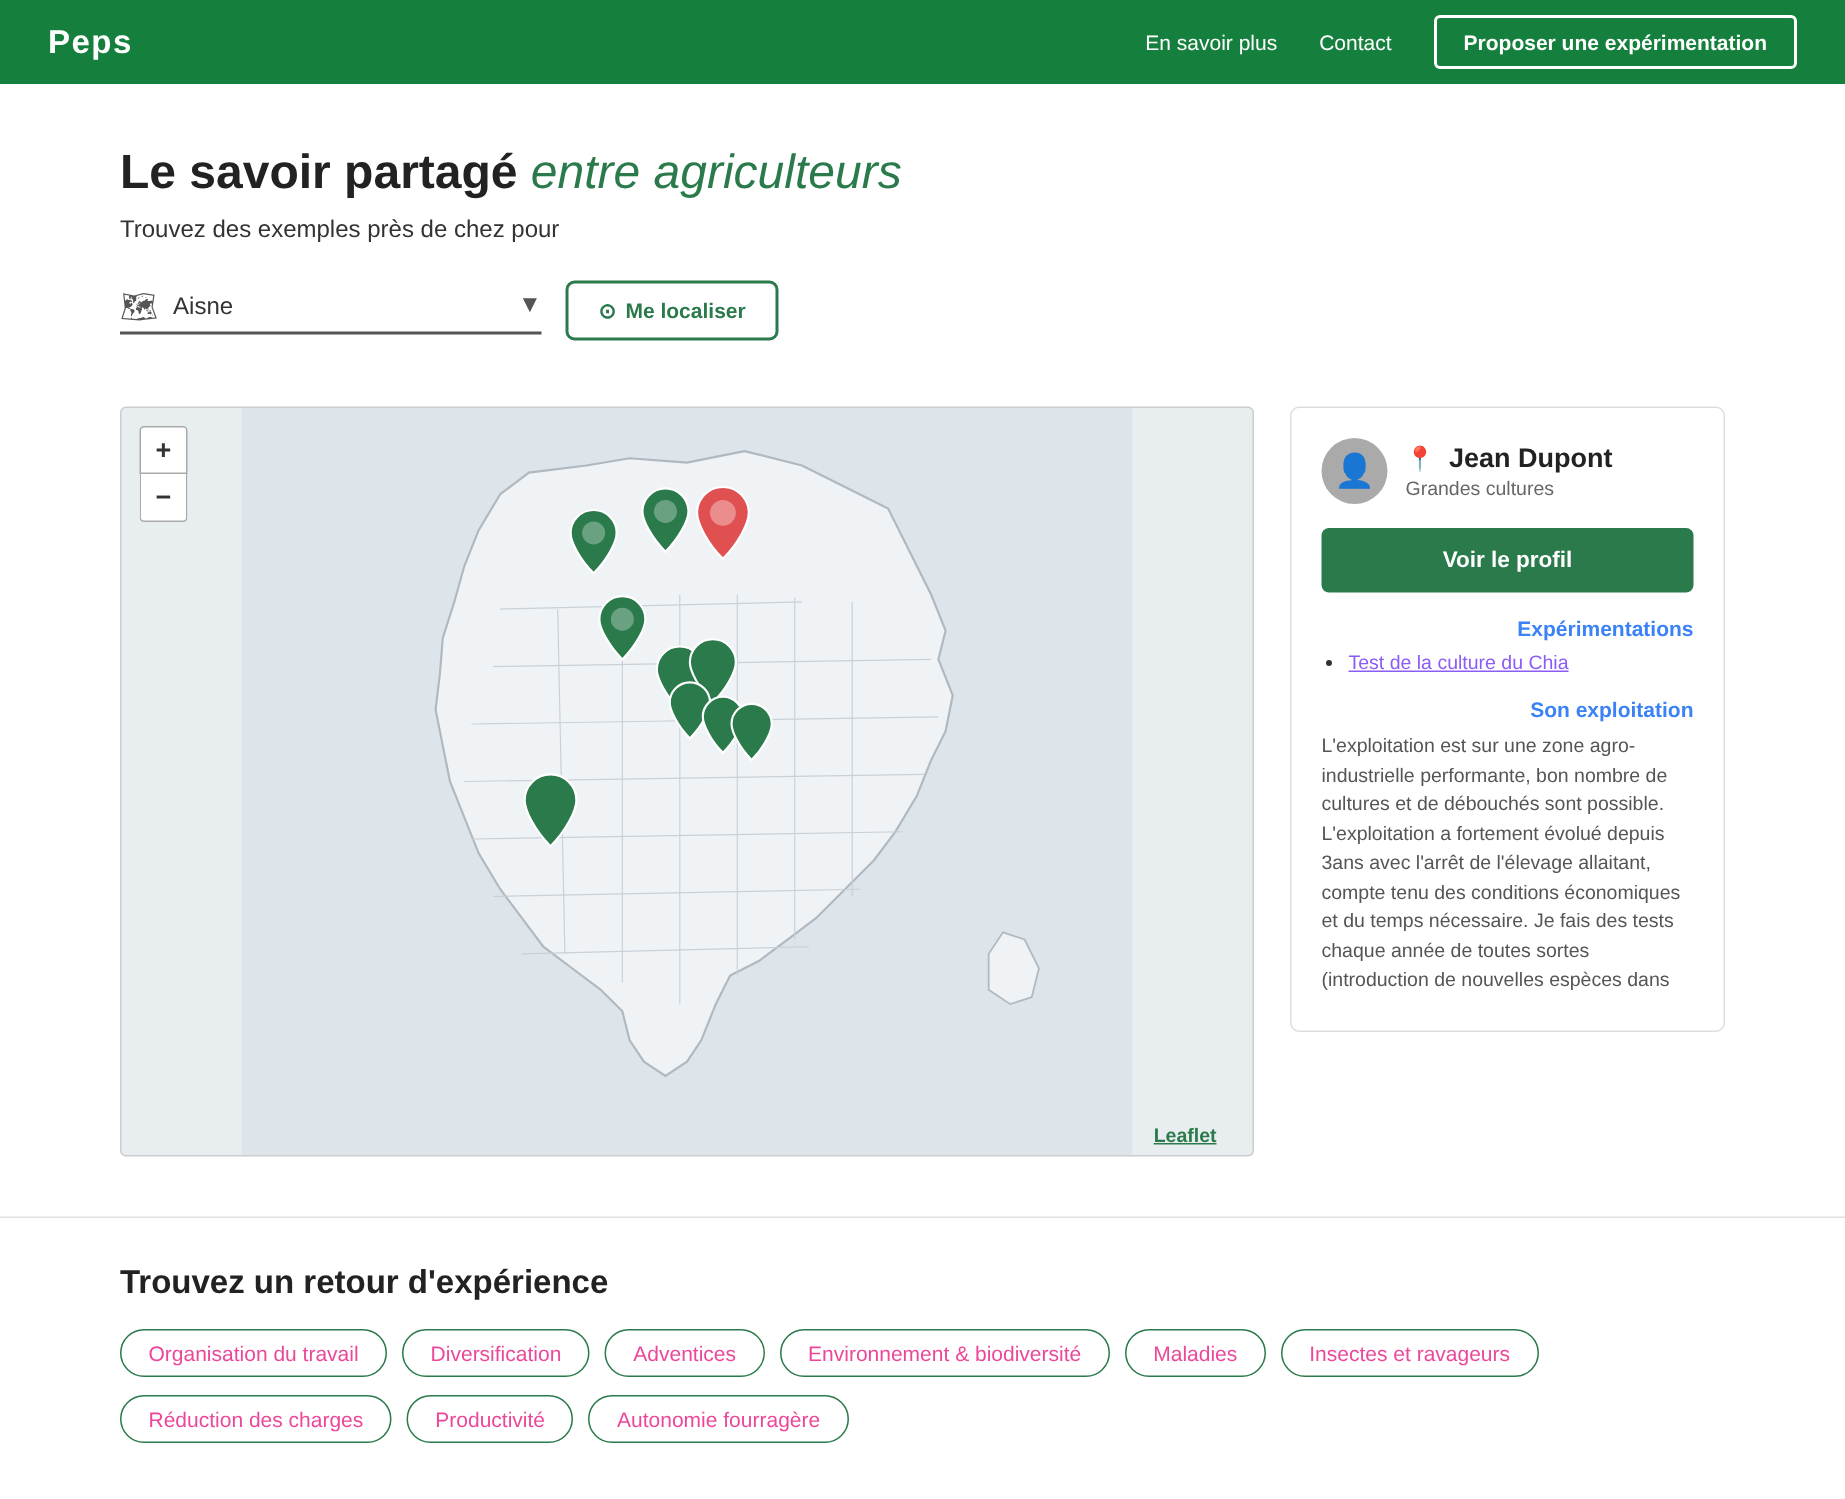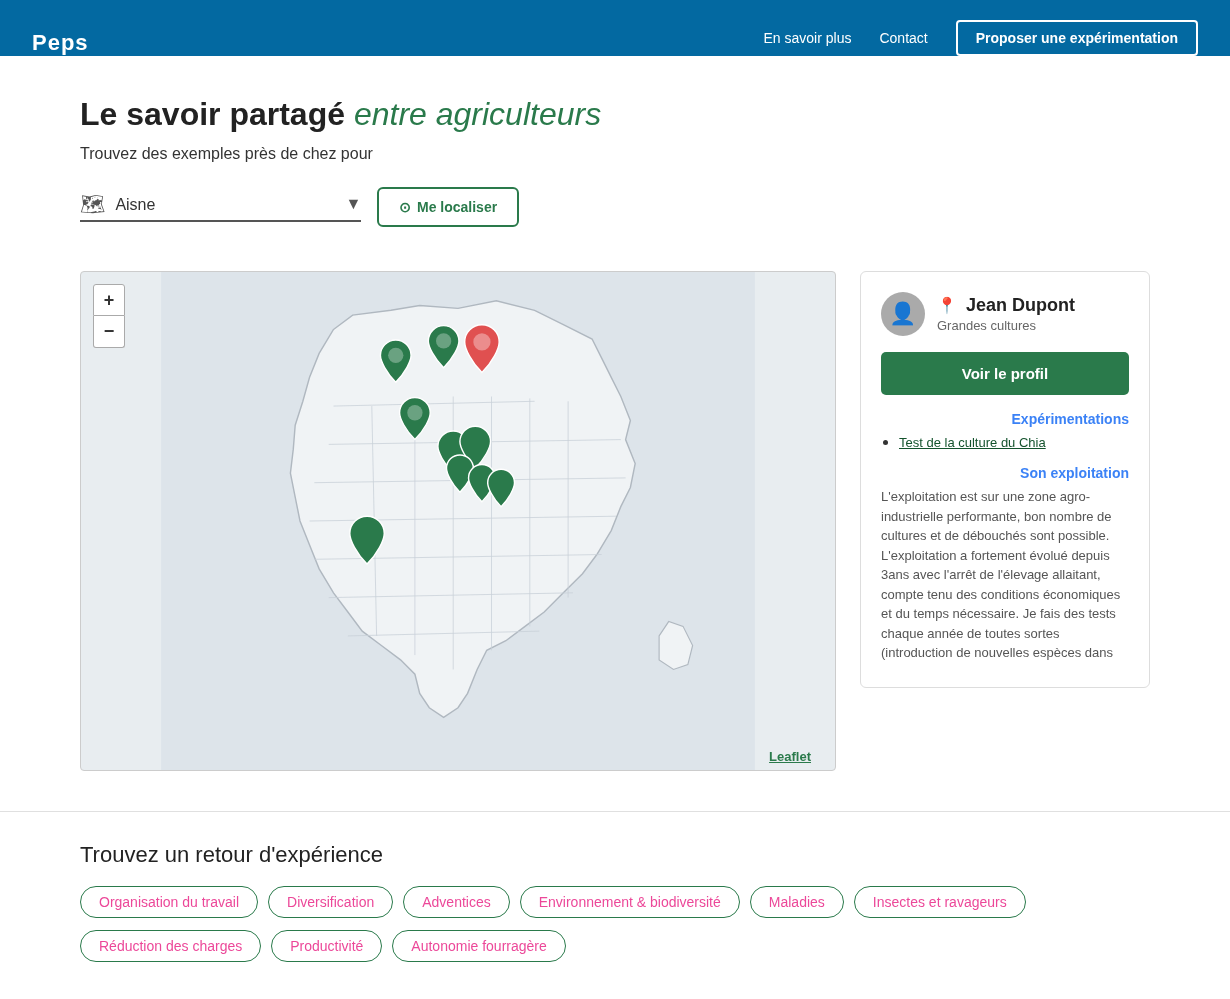--- a/index.html
+++ b/index.html
@@ -1,22 +1,22 @@
 <!DOCTYPE html>
 <html><head>
   <meta charset="utf-8">
   <style>
     * { box-sizing: border-box; margin: 0; padding: 0; }
     body { font-family: Arial, sans-serif; background: #fff; color: #333; }
 
     
     .navbar {
-      background: #0369a1;
-      display: flex;
-      align-items: flex-end;
+      background: #15803d;
+      display: flex;
+      align-items: center;
       justify-content: space-between;
       padding: 0 32px;
       height: 56px;
     }
     .navbar-brand {
       color: #fff;
       font-size: 22px;
       font-weight: bold;
       letter-spacing: 1px;
     }
@@ -226,21 +226,21 @@
       margin-bottom: 16px;
     }
     .section-title {
       font-size: 14px;
       font-weight: bold;
       color: #3b82f6;
       margin-bottom: 6px;
       text-align: right;
     }
     .exp-link {
-      color: #14532d;
+      color: #8b5cf6;
       text-decoration: underline;
       font-size: 13px;
       cursor: pointer;
       margin-top: 44px;
     }
     .exp-list {
       list-style: disc;
       padding-left: 18px;
       margin-bottom: 14px;
     }
@@ -252,21 +252,21 @@
       overflow: hidden;
     }
 
     
     .experience-section {
       padding: 30px 80px 20px 80px;
       border-top: 1px solid #e0e0e0;
     }
     .experience-title {
       font-size: 22px;
-      font-weight: normal;
+      font-weight: bold;
       color: #222;
       margin-bottom: 18px;
     }
     .tags-row {
       display: flex;
       flex-wrap: wrap;
       gap: 10px;
       margin-bottom: 12px;
     }
     .tag {

